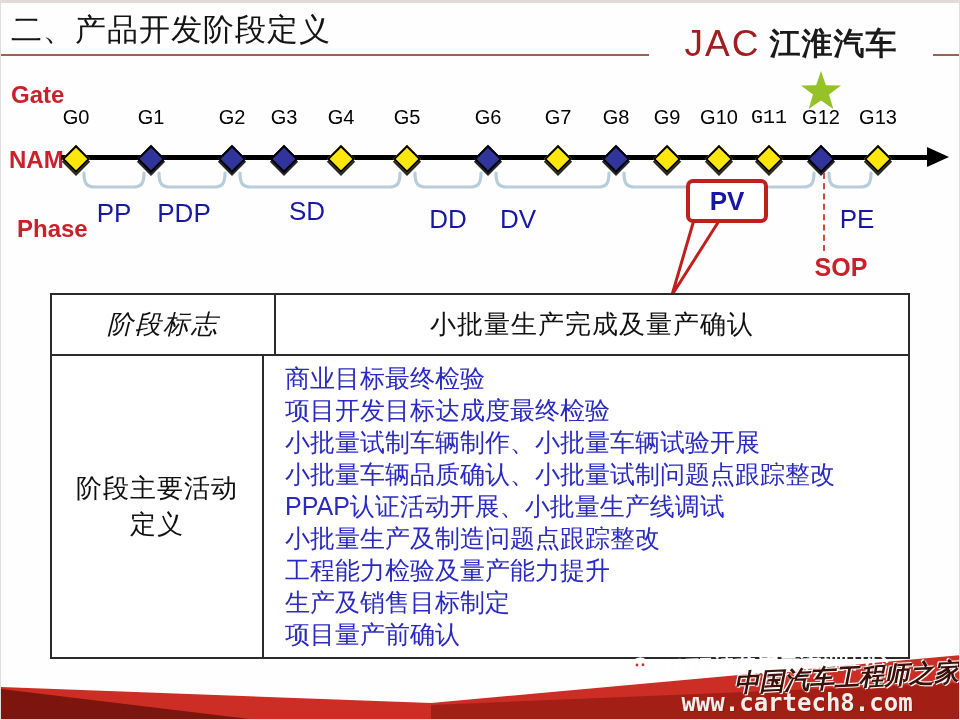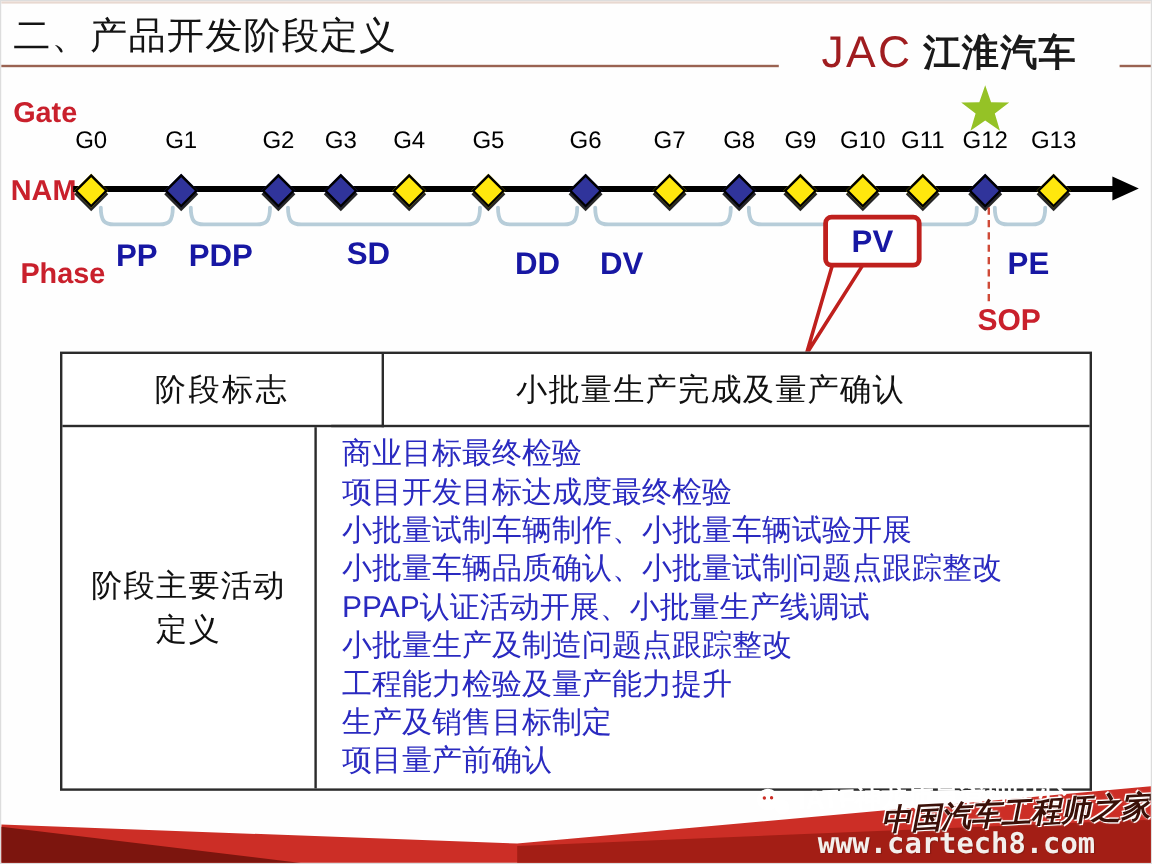--- a/index.html
+++ b/index.html
@@ -23,33 +23,33 @@
   #timeline-line{position:absolute;left:60px;top:154px;width:870px;height:5px;background:#000;}
   #timeline-arrow{position:absolute;left:926px;top:146px;width:0;height:0;
         border-top:10px solid transparent;border-bottom:10px solid transparent;border-left:22px solid #000;}
   .diamond{position:absolute;top:148px;width:16px;height:16px;transform:rotate(45deg);
         border:2px solid #000;box-shadow:2px 2px 0 rgba(0,0,0,.85);}
   .diamond.yellow{background:var(--yellow);}
   .diamond.blue{background:var(--navy-diamond);}
   #star{position:absolute;top:68px;}
   #braces-svg{position:absolute;left:0;top:169px;pointer-events:none;}
   .phase-label{position:absolute;top:197px;width:96px;text-align:center;
-        font-weight:bold;font-size:26px;color:var(--navy);}
+        font-weight:normal;font-size:26px;color:var(--navy);}
   
   #pv-tail{position:absolute;left:640px;top:170px;}
   #pv-box{position:absolute;left:685px;top:178px;width:74px;height:36px;background:#fff;
         border:4px solid var(--callout);border-radius:7px;display:flex;align-items:center;
         justify-content:center;font-weight:bold;font-size:26px;color:var(--navy);}
   #sop-dash{position:absolute;top:172px;height:78px;width:0;border-left:2px dashed #cf4a38;}
   #sop{position:absolute;top:252px;width:70px;text-align:center;color:var(--red);font-weight:bold;font-size:25px;}
   
   #table{position:absolute;left:49px;top:292px;width:856px;height:362px;border:2px solid #2b2b2b;background:#fff;}
   #table .cell{position:absolute;box-sizing:border-box;color:#111;}
-  #th1{left:0;top:0;width:268px;height:61px;border-right:2px solid #2b2b2b;border-bottom:2px solid #2b2b2b;
-        display:flex;align-items:center;justify-content:center;font-size:26px;letter-spacing:2px;}
+  #th1{left:0;top:0;width:224px;height:61px;border-right:2px solid #2b2b2b;border-bottom:2px solid #2b2b2b;
+        display:flex;align-items:center;justify-content:center;font-size:26px;letter-spacing:2px;font-style:italic;}
   #th2{left:224px;top:0;right:0;height:61px;border-bottom:2px solid #2b2b2b;
         display:flex;align-items:center;justify-content:center;font-size:26px;letter-spacing:1px;}
   #td1{left:0;top:61px;width:212px;bottom:0;border-right:2px solid #2b2b2b;
         display:flex;align-items:center;justify-content:center;text-align:center;
         font-size:26px;letter-spacing:1px;line-height:1.35;padding:0 14px;}
   #td2{left:224px;top:61px;right:0;bottom:0;padding:6px 0 0 9px;overflow:hidden;}
   .activity{font-size:25px;color:var(--blue);line-height:32px;white-space:nowrap;}
   
   #footer-band{position:absolute;left:0;top:652px;}
   #footer-iatf{position:absolute;left:628px;top:647px;width:330px;display:flex;align-items:center;gap:6px;
@@ -101,21 +101,21 @@
       <div class="gate-label" style="left: 459px;">G6</div>
       <div class="diamond blue" style="left: 477px;"></div>
       <div class="gate-label" style="left: 529px;">G7</div>
       <div class="diamond yellow" style="left: 547px;"></div>
       <div class="gate-label" style="left: 587px;">G8</div>
       <div class="diamond blue" style="left: 605px;"></div>
       <div class="gate-label" style="left: 638px;">G9</div>
       <div class="diamond yellow" style="left: 656px;"></div>
       <div class="gate-label" style="left: 690px;">G10</div>
       <div class="diamond yellow" style="left: 708px;"></div>
-      <div class="gate-label" style="left: 740px;">G11</div>
+      <div class="gate-label" style="left: 740px; font-family: Liberation Mono, monospace;">G11</div>
       <div class="diamond yellow" style="left: 758px;"></div>
       <div class="gate-label" style="left: 792px;">G12</div>
       <div class="diamond blue" style="left: 810px;"></div>
       <div class="gate-label" style="left: 849px;">G13</div>
       <div class="diamond yellow" style="left: 867px;"></div>
     </div>
   <svg id="braces-svg" width="960" height="24">
       <path d="M 83 3 C 83 14 86 17 94 17 L 132 17 C 140 17 143 14 143 3" fill="none" stroke="#b7cdd9" stroke-width="3.2" stroke-linecap="round"></path>
       <path d="M 158 3 C 158 14 161 17 169 17 L 213 17 C 221 17 224 14 224 3" fill="none" stroke="#b7cdd9" stroke-width="3.2" stroke-linecap="round"></path>
       <path d="M 239 3 C 239 14 242 17 250 17 L 388 17 C 396 17 399 14 399 3" fill="none" stroke="#b7cdd9" stroke-width="3.2" stroke-linecap="round"></path>

